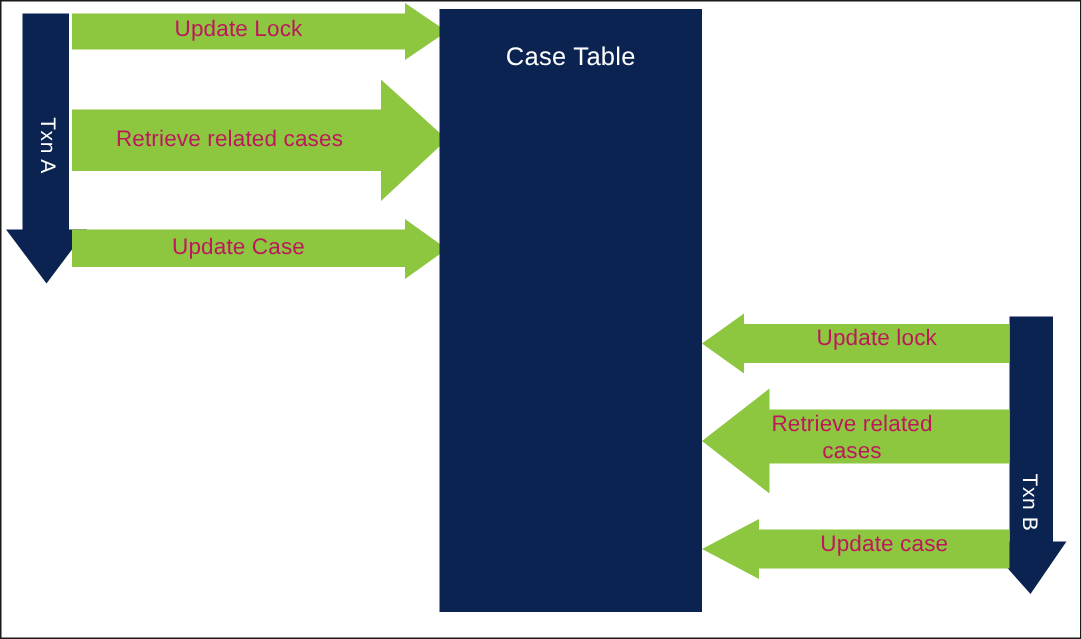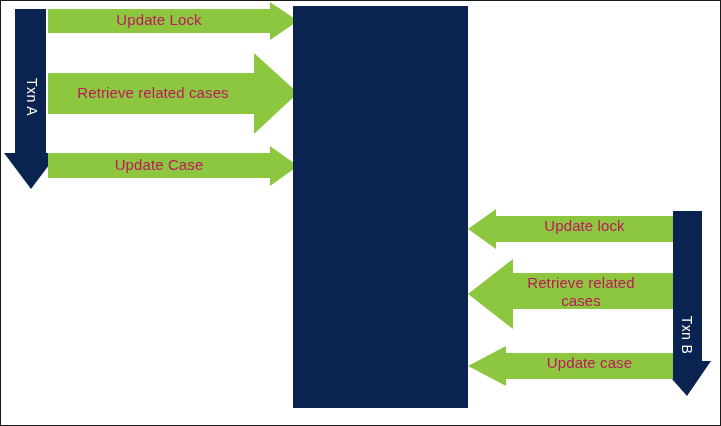--- a/index.html
+++ b/index.html
@@ -112,31 +112,32 @@
 
     <g>
       <polygon points="672,272 512,272 512,258 467,293 512,328 512,308 672,308" fill="#8DC63F"></polygon>
     </g>
 
     <g>
       <polygon points="672,352 505,352 505,345 467,365 505,385 505,378 672,378" fill="#8DC63F"></polygon>
     </g>
   </svg>
 
+  <div class="case-table-label">Case Table</div>
 
   <div class="txn-label txn-a-label">Txn A</div>
 
   <div class="txn-label txn-b-label">Txn B</div>
 
   <div class="arrow-label" style="left:47px; top:10px; width:222px;">Update Lock</div>
 
   <div class="arrow-label" style="left:47px; top:83px; width:210px;">Retrieve related cases</div>
 
   <div class="arrow-label" style="left:47px; top:155px; width:222px;">Update Case</div>
 
   <div class="arrow-label" style="left:495px; top:216px; width:177px;">Update lock</div>
 
-  <div class="arrow-label" style="left:500px; top:273px; width:160px;">Retrieve related
+  <div class="arrow-label" style="left:487px; top:273px; width:160px;">Retrieve related
 cases</div>
 
   <div class="arrow-label" style="left:505px; top:353px; width:167px;">Update case</div>
 
 </div>
 
 </body></html>

